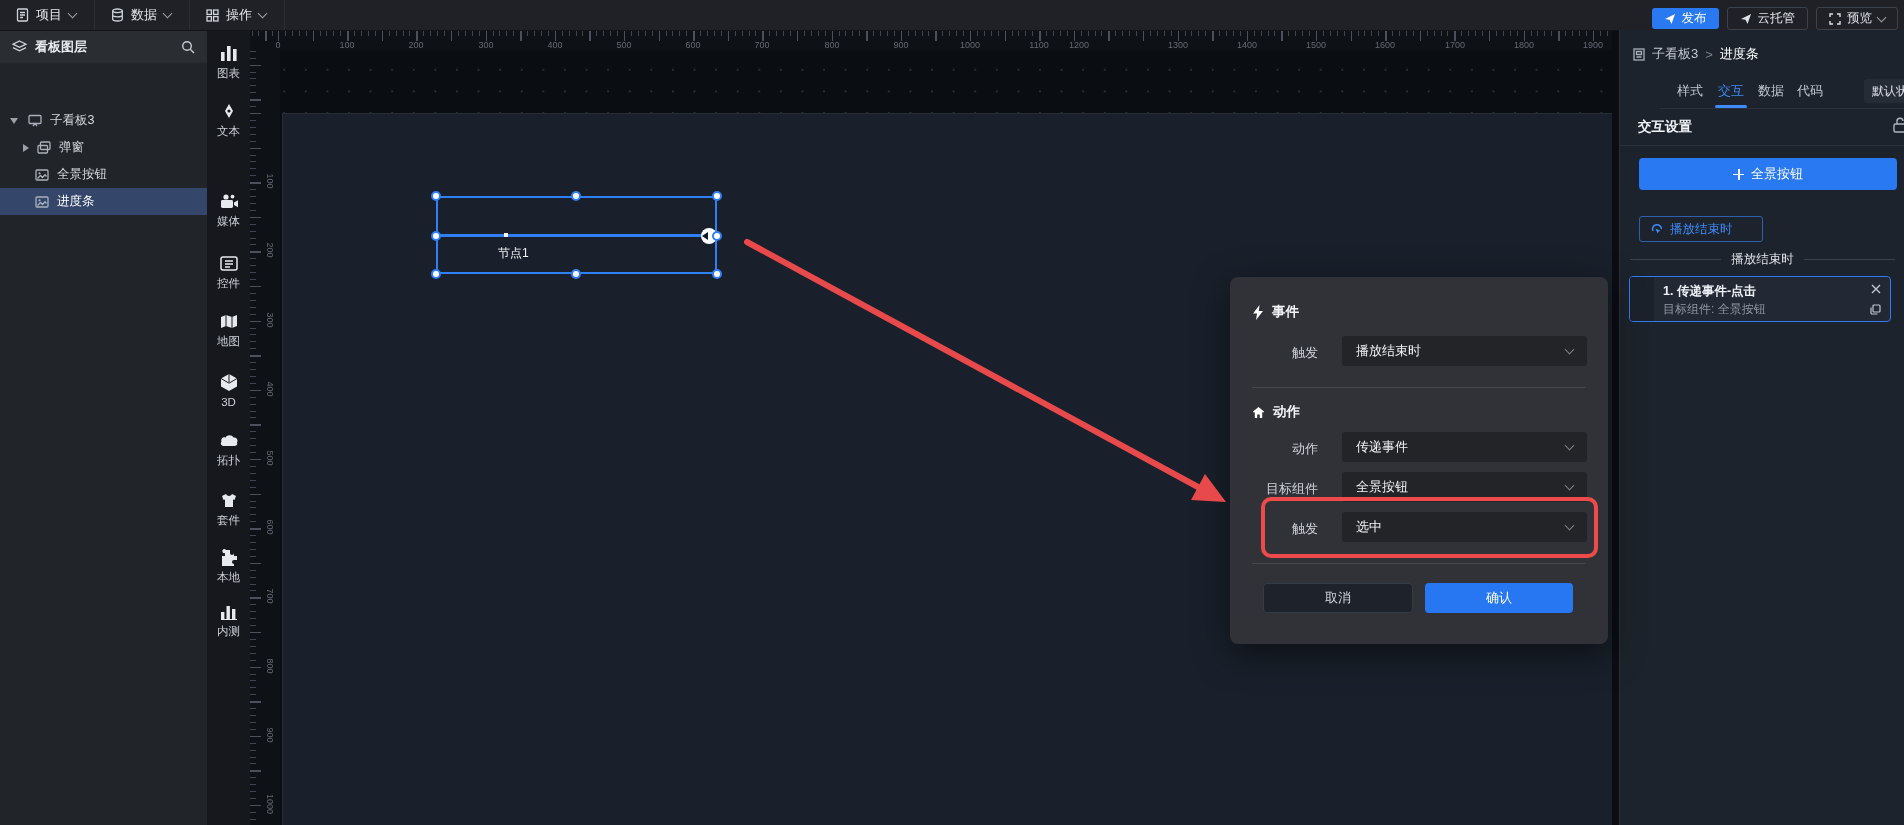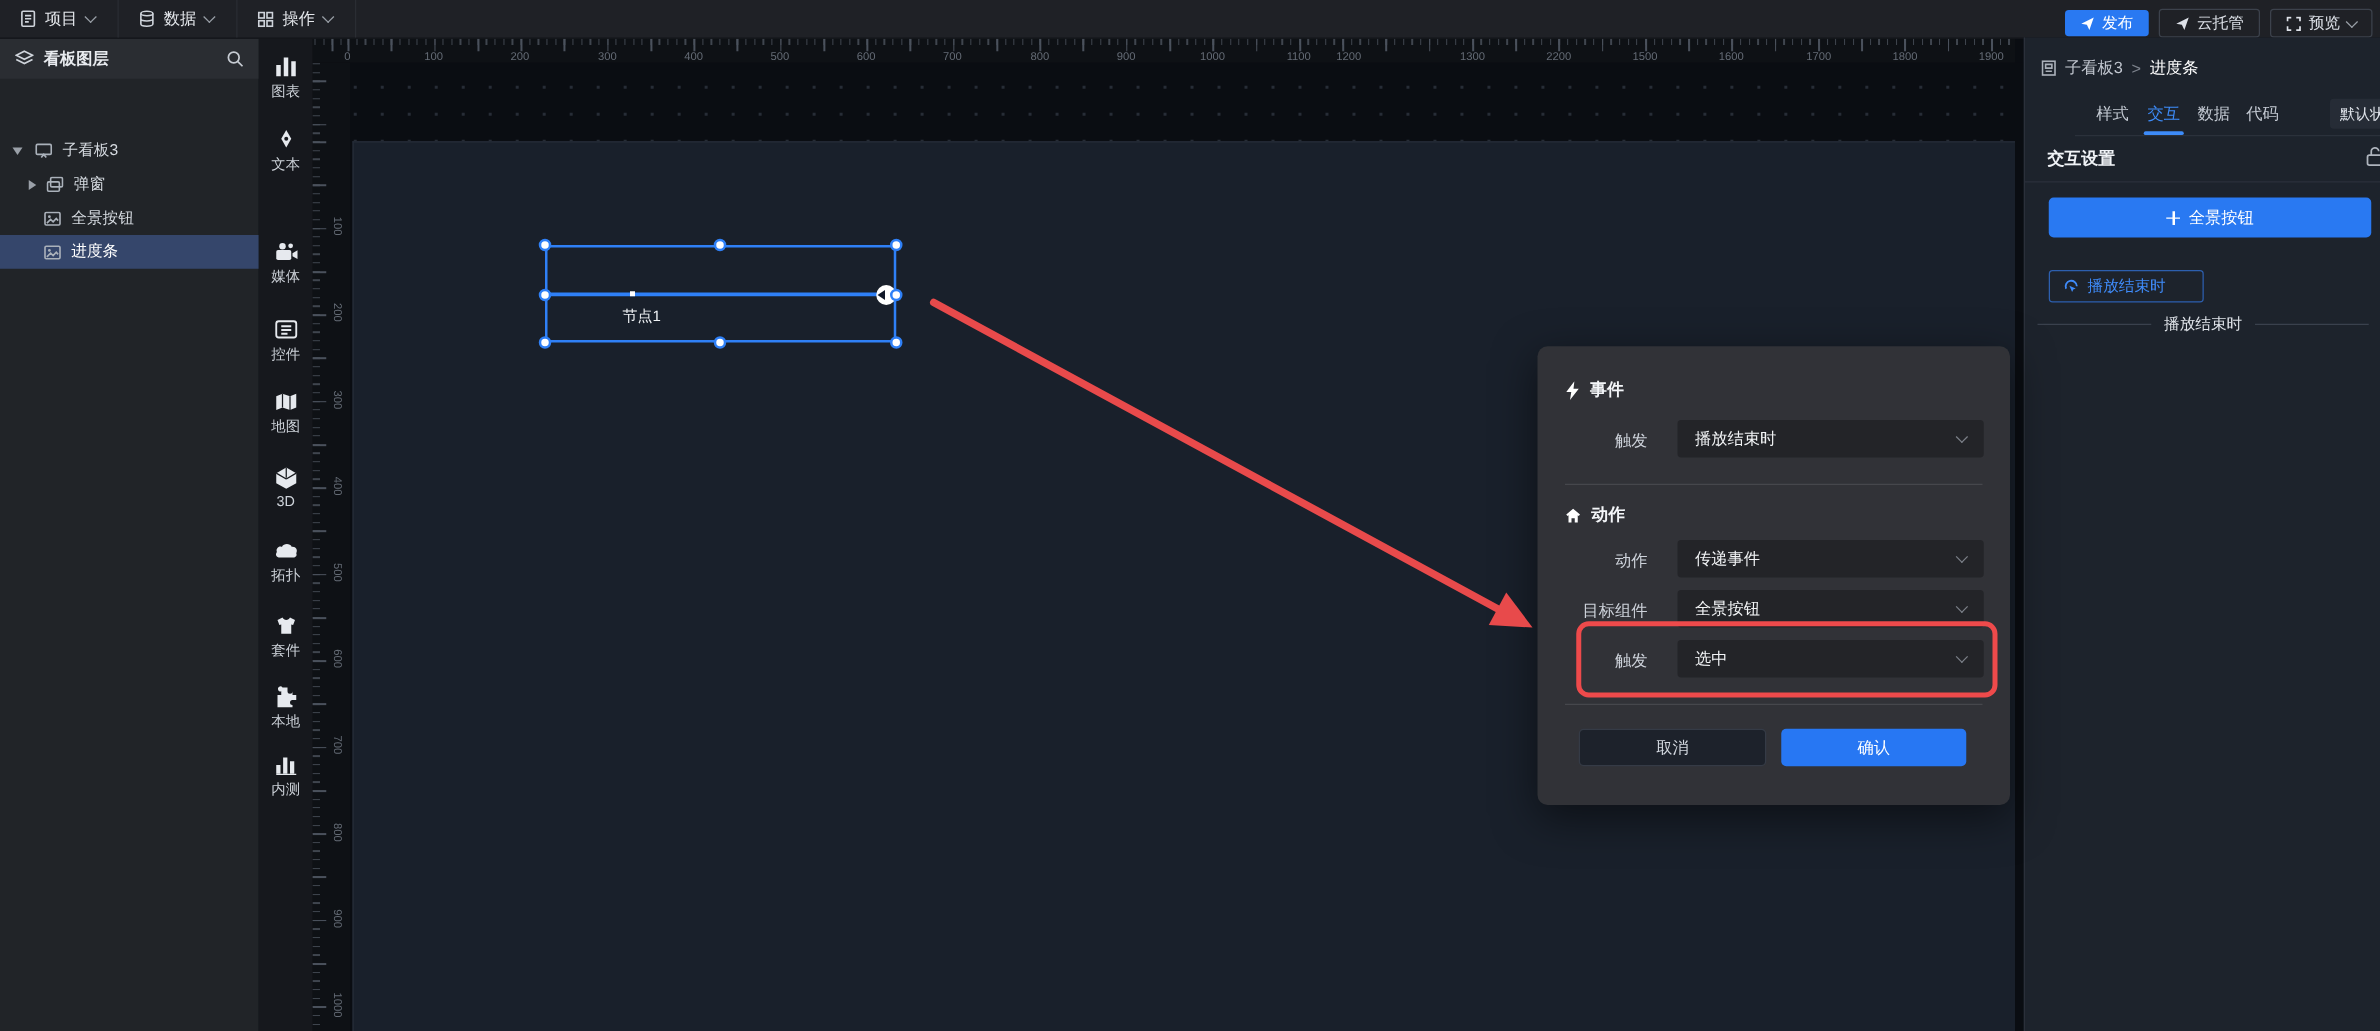--- a/index.html
+++ b/index.html
@@ -368,21 +368,21 @@
     <span class="hlab" style="left:288px;">400</span>
     <span class="hlab" style="left:357px;">500</span>
     <span class="hlab" style="left:426px;">600</span>
     <span class="hlab" style="left:495px;">700</span>
     <span class="hlab" style="left:565px;">800</span>
     <span class="hlab" style="left:634px;">900</span>
     <span class="hlab" style="left:703px;">1000</span>
     <span class="hlab" style="left:772px;">1100</span>
     <span class="hlab" style="left:812px;">1200</span>
     <span class="hlab" style="left:911px;">1300</span>
-    <span class="hlab" style="left:980px;">2200</span>
+    <span class="hlab" style="left:980px;">1400</span>
     <span class="hlab" style="left:1049px;">1500</span>
     <span class="hlab" style="left:1118px;">1600</span>
     <span class="hlab" style="left:1188px;">1700</span>
     <span class="hlab" style="left:1257px;">1800</span>
     <span class="hlab" style="left:1326px;">1900</span>
   </div>
   <div class="vruler abs">
     <div class="vt-min"></div>
     <div class="vt-maj"></div>
     <span class="vlab" style="top:126px;">100</span>
@@ -516,15 +516,31 @@
         <svg width="14" height="14" viewBox="0 0 14 14" fill="none">
             <path d="M11.5 7A4.5 4.5 0 102.9 9" stroke="#3f8bf9" stroke-width="1.5"></path>
             <path d="M5.5 6.5l2.2 5 .9-2 2-.8-5.1-2.2z" fill="#3f8bf9"></path>
           </svg>
       </span>
       <span>播放结束时</span>
     </div>
     <div class="groupdiv">
       <span>播放结束时</span>
     </div>
+    <div class="ecard">
+      <div class="grip"></div>
+      <span class="l1">1. 传递事件-点击</span>
+      <span class="l2">目标组件: 全景按钮</span>
+      <span class="cardico" style="right:9px;top:7px;">
+        <svg width="10" height="10" viewBox="0 0 10 10" stroke="currentColor" stroke-width="1.4">
+            <path d="M1 1l8 8M9 1l-8 8"></path>
+          </svg>
+      </span>
+      <span class="cardico" style="right:9px;top:27px;">
+        <svg width="11" height="11" viewBox="0 0 11 11" fill="none" stroke="currentColor" stroke-width="1.2">
+            <rect x="3" y="1" width="7" height="7" rx="1"></rect>
+            <path d="M1 3.5V9a1 1 0 001 1h5.5"></path>
+          </svg>
+      </span>
+    </div>
   </div>
 
 </div>
 
 </body></html>

